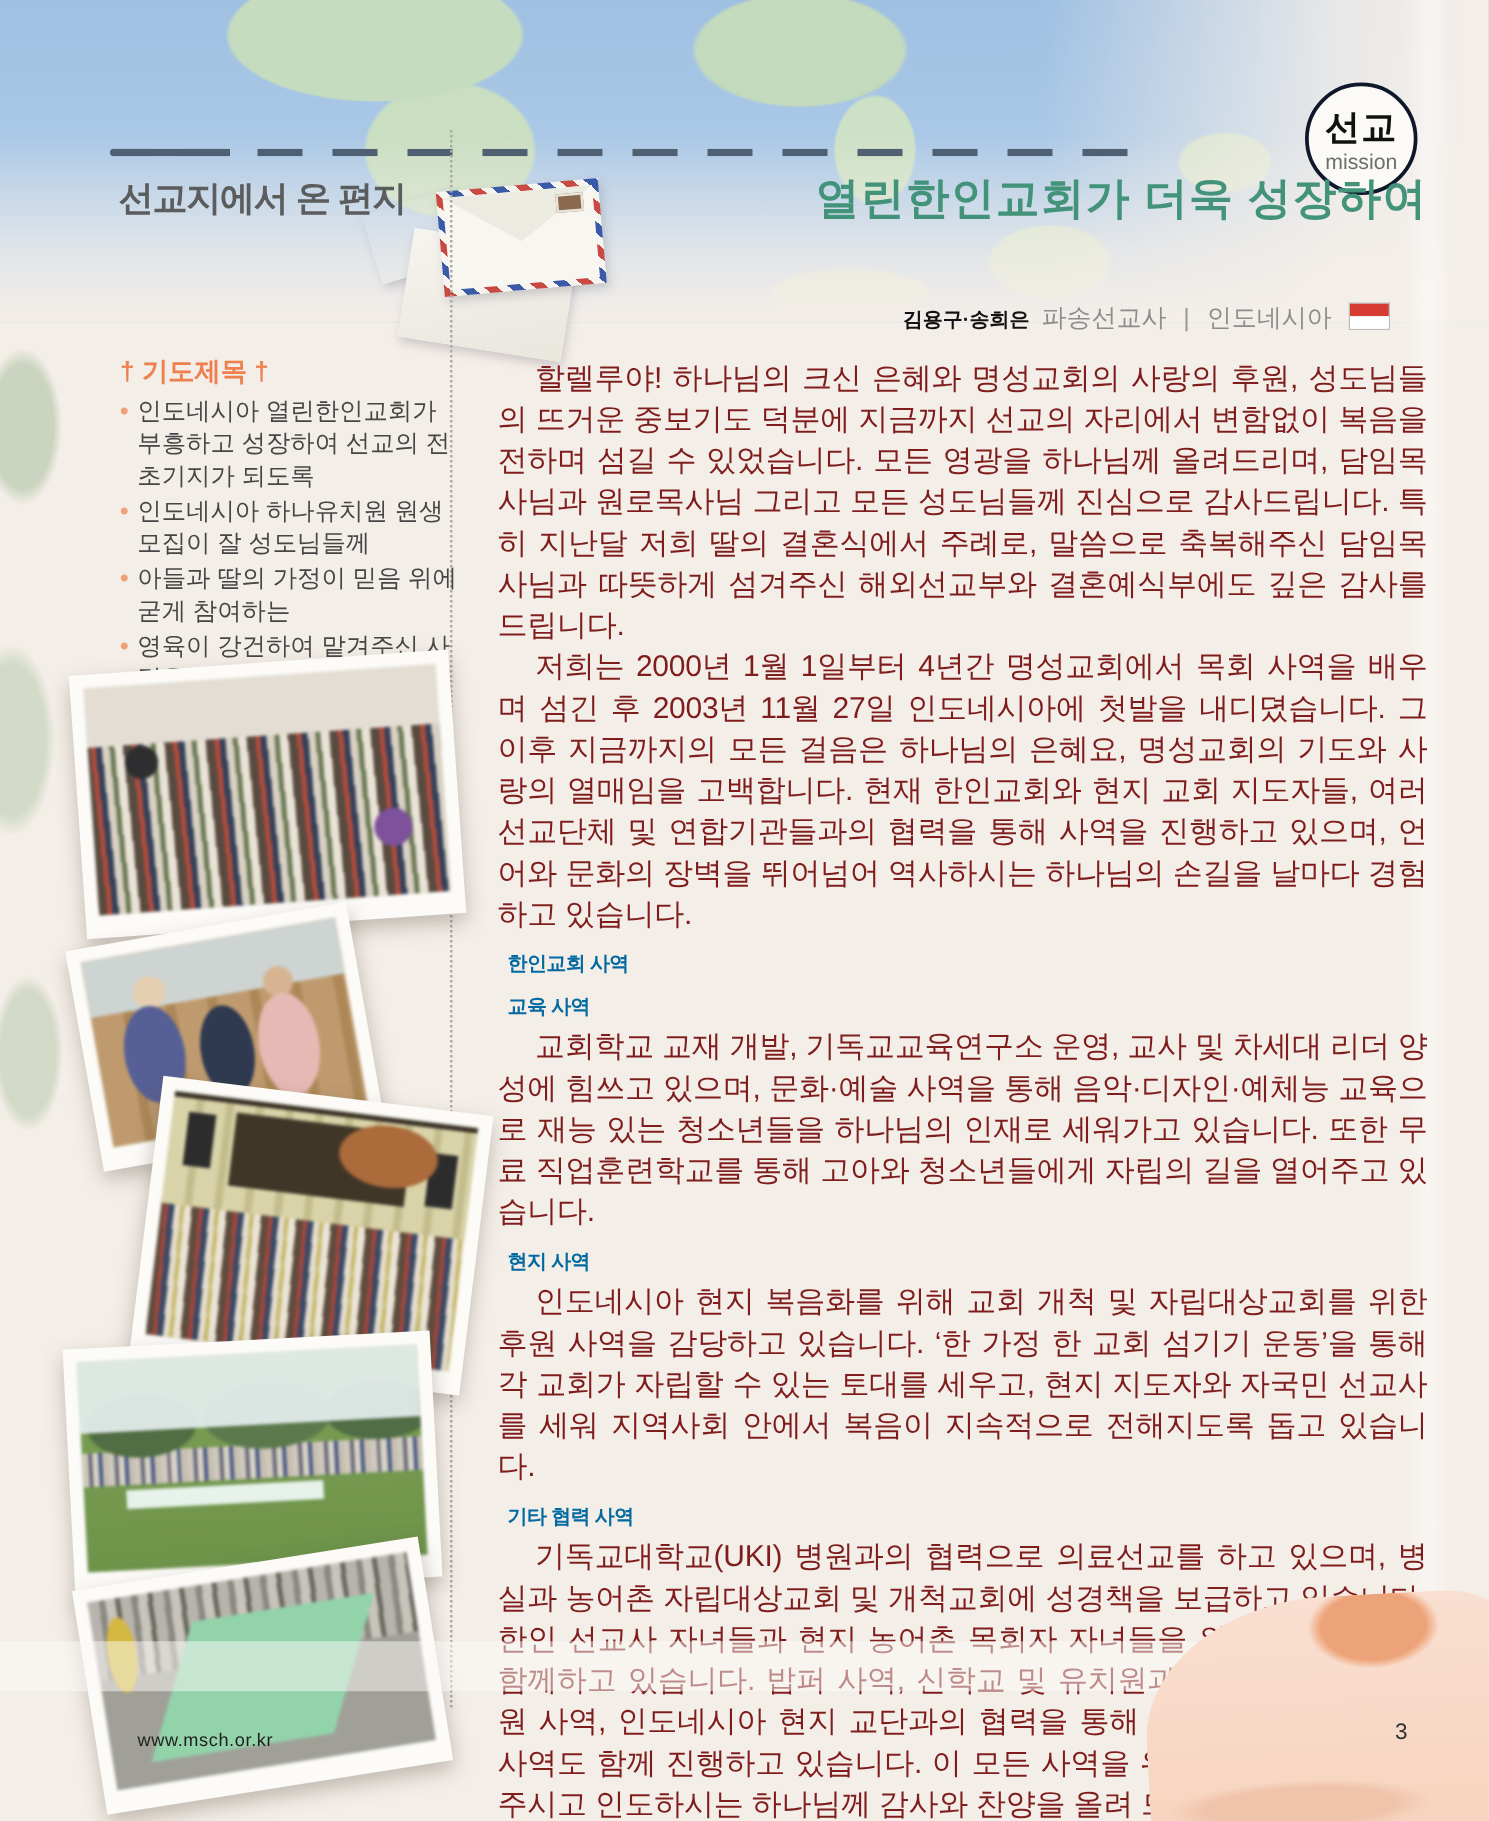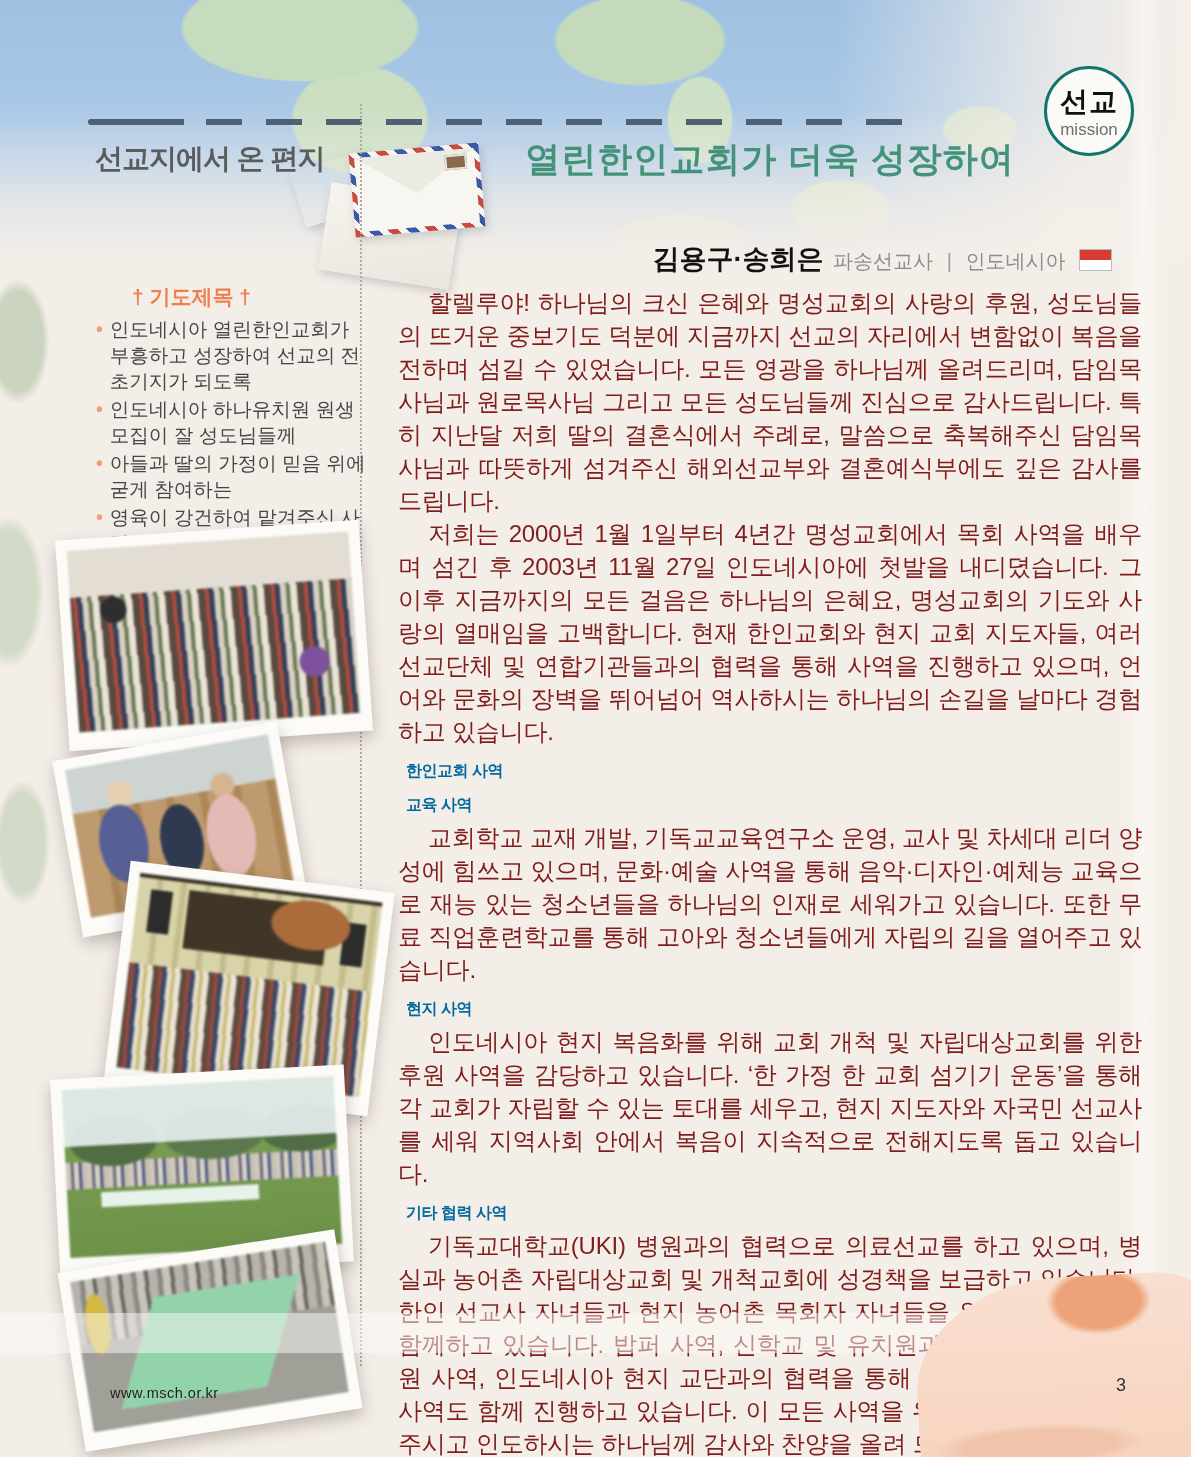--- a/index.html
+++ b/index.html
@@ -57,47 +57,47 @@
   .env-b .inner { position:relative; width:100%; height:100%; background:#f8f6f1; overflow:hidden; }
   .env-b .inner::before { content:""; position:absolute; left:0; top:0;
     border-left:60px solid transparent; border-right:60px solid transparent;
     border-top:40px solid #ecebe2; }
   .env-b .stamp { position:absolute; right:8px; top:5px; width:22px; height:15px;
     background:#8a6a4e; border:2px solid #e8e4da; }
 
   
   .badge {
     position:absolute; left:1044px; top:66px; width:90px; height:90px;
-    border:3px solid #0f766e; border-radius:50%; background:#fbfaf6;
+    border:3px solid #0f172a; border-radius:50%; background:#fbfaf6;
     display:flex; flex-direction:column; align-items:center; justify-content:center;
   }
   .badge .ko { font-size:28px; font-weight:bold; color:#111; letter-spacing:1px; }
   .badge .en { font-size:17px; color:#6e6e6e; margin-top:-1px; }
 
   
-  .headline { position:absolute; left:398px; top:136px; width:744px; text-align:center;
+  .headline { position:absolute; left:398px; top:136px; width:744px; text-align:right;
     color:#43937a; font-weight:bold; letter-spacing:1px; }
   .headline .l1 { font-size:35px; line-height:46px; }
   .headline .l2 { font-size:35px; line-height:46px; }
 
   .byline { position:absolute; left:398px; top:241px; width:714px; text-align:right;
     font-size:20px; color:#8d8d8d; white-space:nowrap; }
-  .byline .names { font-size:27px; font-weight:bold; color:#121212; margin-right:4px; }
+  .byline .names { font-size:16px; font-weight:bold; color:#121212; margin-right:4px; }
   .byline .divider { margin:0 8px; color:#9a9a9a; }
   .flag { display:inline-block; vertical-align:-3px; width:33px; height:22px;
     border:1px solid #bcbcbc; margin-left:8px; }
   .flag .top { height:50%; } .flag .bot { height:50%; background:#ffffff; }
 
   
   .col-divider { position:absolute; left:360px; top:104px; height:1262px;
     border-left:2px dotted #aeaaa4; }
 
   
   .prayer-title { position:absolute; left:96px; top:283px;
-    font-size:21px; font-weight:bold; color:#ee8050;margin-left:36px; }
+    font-size:21px; font-weight:bold; color:#ee8050; }
   .prayer-list { position:absolute; left:96px; top:316px; width:272px; list-style:none; }
   .prayer-list li { display:flex; font-size:19.5px; line-height:26px; color:#464646;
     margin-bottom:2px; }
   .prayer-list .bullet { color:#f0a078; font-weight:bold; margin-right:7px; flex:0 0 auto; }
 
   
   .polaroid { position:absolute; background:#fcfbf8; padding:11px 11px 18px;
     box-shadow:0 7px 16px rgba(95,85,75,.35); }
   .photo { filter:blur(1.1px) saturate(.92); }
 

